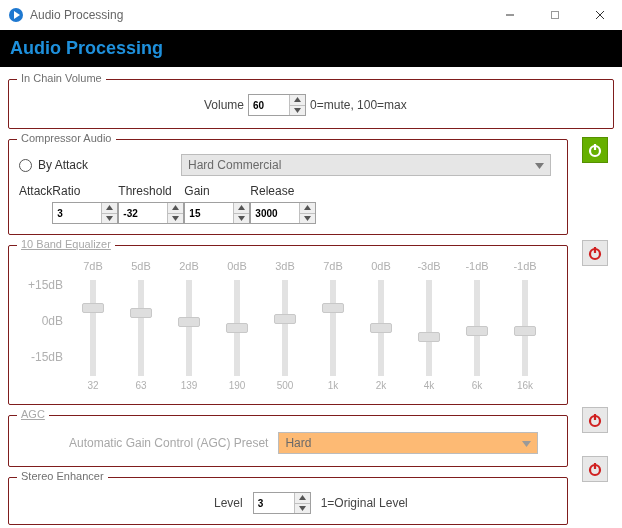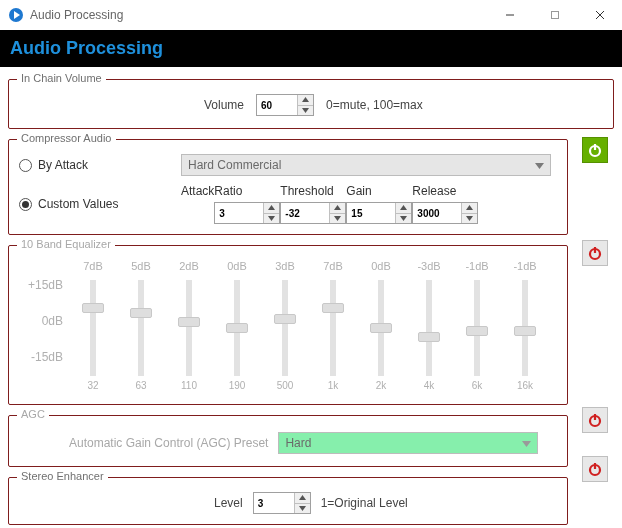--- a/index.html
+++ b/index.html
@@ -13,48 +13,48 @@
   .titlebar-btns .tb-btn { width: 45px; height: 100%; display: flex; align-items: center; justify-content: center; color: #444; }
   .titlebar-btns .tb-btn svg { width: 10px; height: 10px; }
 
   .header { background: #000; color: #1e90dc; font-size: 18px; font-weight: 600; padding: 8px 10px; }
 
   .content { padding: 6px 8px 2px 8px; }
 
   .group { position: relative; border: 1px solid #7f1d1d; border-radius: 2px; margin: 6px 0 10px 0; padding: 14px 10px 10px 10px; }
   .group.disabled { color: #a8a8a8; }
   .group-title { position: absolute; top: -8px; left: 8px; background: #fff; color: #707070; padding: 0 4px; font-size: 11px; }
-  .group.disabled .group-title { color: #a8a8a8; }
+  .group.disabled .group-title { color: #a8a8a8; text-decoration: underline; }
 
   .right-stack { position: absolute; left: 582px; width: 28px; }
 
   .power-btn { width: 26px; height: 26px; border: 1px solid #bfbfbf; background: #e8e8e8; display: flex; align-items: center; justify-content: center; cursor: pointer; }
   .power-btn.green { background: #66b000; border-color: #559000; }
   .power-btn svg { width: 16px; height: 16px; }
   .power-btn .ring { stroke: #d02020; fill: none; stroke-width: 2.2; }
   .power-btn.green .ring { stroke: #fff; }
 
-  .vol-row { display: flex; align-items: center; gap: 12px; margin-left: 185px; }
+  .vol-row { display: flex; align-items: center; gap: 4px; margin-left: 185px; }
   .lbl { color: #444; }
 
   .num-input { display: inline-flex; align-items: stretch; height: 22px; border: 1px solid #a0a0a0; background: #fff; }
   .num-input input { border: none; outline: none; width: 40px; padding: 0 4px; font-size: 10px; font-weight: bold; }
   .num-spin { width: 16px; display: flex; flex-direction: column; border-left: 1px solid #c0c0c0; }
   .num-spin .sp { flex: 1; display: flex; align-items: center; justify-content: center; background: #efefef; cursor: pointer; }
   .num-spin .sp:first-child { border-bottom: 1px solid #c0c0c0; }
   .num-spin svg { width: 7px; height: 5px; }
 
   .comp-grid { display: grid; grid-template-columns: 150px 1fr; gap: 8px 12px; align-items: center; }
   .radio-row { display: flex; align-items: center; gap: 6px; color: #333; cursor: pointer; }
   .radio { width: 13px; height: 13px; border: 1px solid #555; border-radius: 50%; display: inline-flex; align-items: center; justify-content: center; background: #fff; }
   .radio.checked::after { content: ""; width: 7px; height: 7px; background: #333; border-radius: 50%; }
 
   .dropdown { height: 22px; background: #e6e6e6; border: 1px solid #bcbcbc; display: flex; align-items: center; padding: 0 6px; color: #6a6a6a; position: relative; width: 370px; }
   .dropdown .dd-arrow { position: absolute; right: 6px; top: 50%; transform: translateY(-50%); }
-  .dropdown.light { background: #86efac; }
+  .dropdown.light { background: #fdba74; }
 
   .params { display: flex; }
   .param { display: flex; flex-direction: column; gap: 4px; }
   .param .plabel { color: #333; font-size: 12px; }
   .param .num-input input { width: 48px; }
 
   .eq-wrap { display: flex; align-items: stretch; }
   .ylabels { width: 50px; display: flex; flex-direction: column; justify-content: space-between; align-items: flex-end; color: #b0b0b0; font-size: 11px; padding: 18px 6px 16px 0; height: 120px; }
   .bands { display: flex; gap: 0; }
   .band { width: 48px; display: flex; flex-direction: column; align-items: center; }
@@ -140,24 +140,20 @@
       <div class="radio-row">
         <span class="radio"></span>
         <span>By Attack</span>
       </div>
       <div class="dropdown">
         <span>Hard Commercial</span>
         <span class="dd-arrow"><svg width="9" height="6" viewBox="0 0 9 6">
               <polygon points="0,0 9,0 4.5,6" fill="#7a7a7a"></polygon>
             </svg></span>
       </div>
-      <div class="radio-row">
-        <span class="radio checked"></span>
-        <span>Custom Values</span>
-      </div>
       <div class="params">
         <div class="param">
           <span class="plabel">Attack</span>
         </div>
         <div class="param">
           <span class="plabel">Ratio</span>
           <span class="num-input">
               <input value="3" style="">
               <span class="num-spin">
                 <span class="sp">
@@ -260,21 +256,21 @@
             <div class="track">
               <div class="thumb" style="top:28.380000000000003px;"></div>
             </div>
             <span class="freq">63</span>
           </div>
           <div class="band">
             <span class="db">2dB</span>
             <div class="track">
               <div class="thumb" style="top:36.98px;"></div>
             </div>
-            <span class="freq">110</span>
+            <span class="freq">139</span>
           </div>
           <div class="band">
             <span class="db">0dB</span>
             <div class="track">
               <div class="thumb" style="top:43px;"></div>
             </div>
             <span class="freq">190</span>
           </div>
           <div class="band">
             <span class="db">3dB</span>

